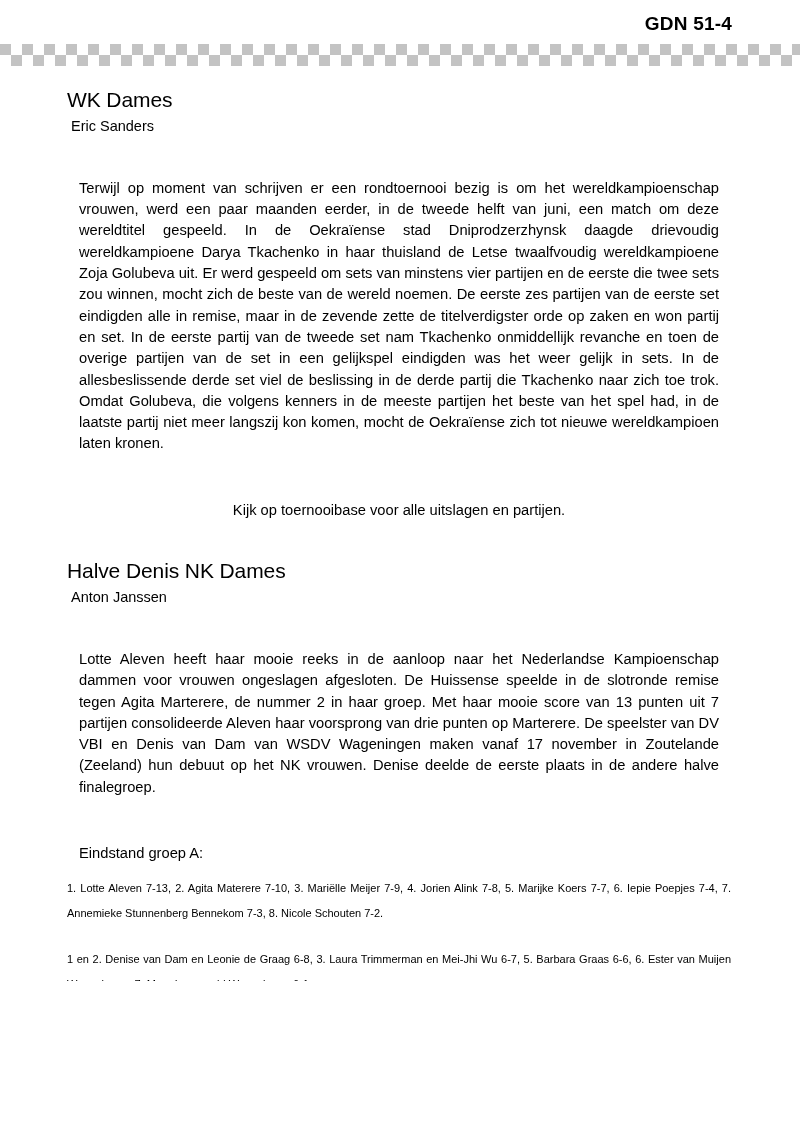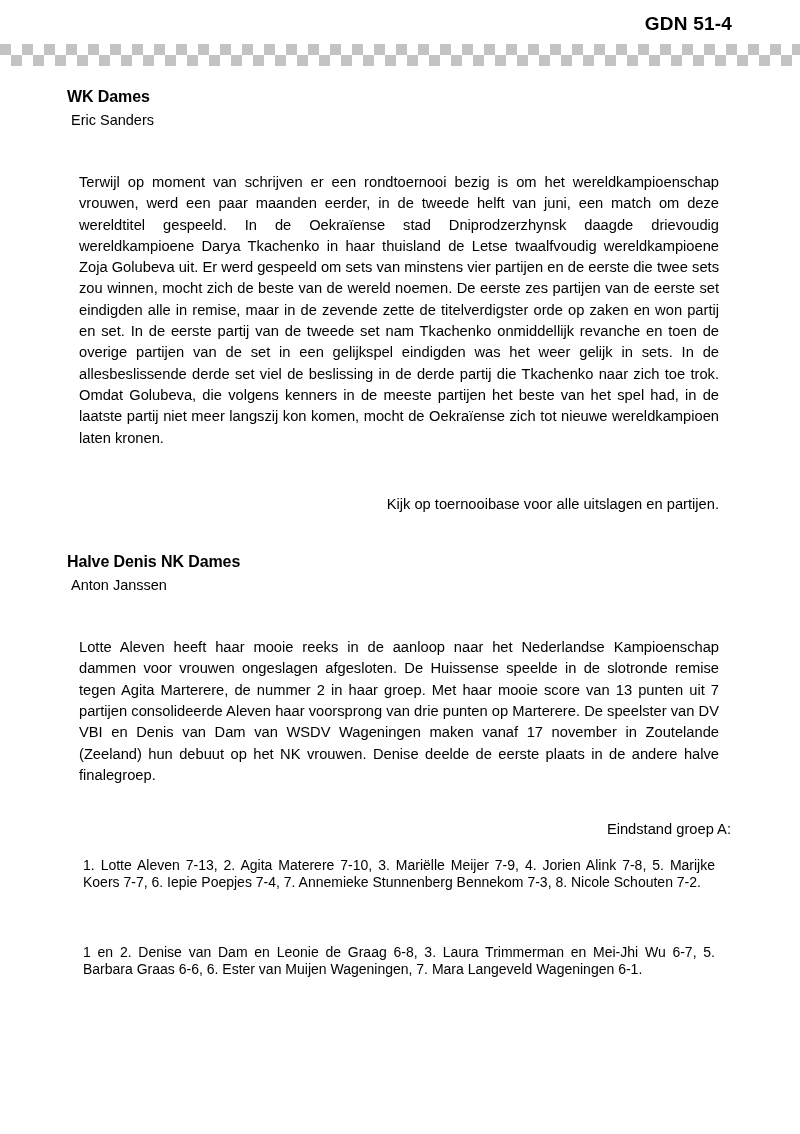--- a/index.html
+++ b/index.html
@@ -65,55 +65,55 @@
   .content {
     position: absolute;
     left: 67px;
     top: 88px;
     width: 664px;
   }
 
   .article { margin: 0 0 0 0; }
 
   h1.article-title {
-    font-size: 16px;
-    font-weight: bold;
+    font-size: 21px;
+    font-weight: normal;
     margin: 0 0 2px 0;
     line-height: 1.18;
     letter-spacing: -0.1px;
   }
   .byline {
     font-size: 14.5px;
     line-height: 1.25;
     margin: 4px;
   }
   p.body-text {
     font-size: 14.7px;
     line-height: 21.3px;
     text-align: justify;
     margin: 12px;
     hyphens: none;
   }
-  p.body-text.loose { text-align: right; }
+  p.body-text.loose { text-align: center; }
 
   .gap-after-byline { height: 27px; }
   .gap-para { height: 21px; }
   .gap-section { height: 26px; }
 
   .results-block {
-    font-size: 14px;
-    line-height: 17px;
+    font-size: 11px;
+    line-height: 25px;
     text-align: justify;
-    margin: 16px;
+    margin: 0;
   }
   .results-line-left {
     font-size: 14.7px;
     line-height: 21.3px;
-    text-align: right;
-    margin: 0;
+    text-align: left;
+    margin: 12px;
   }
 
   
   .page-number {
     position: absolute;
     left: 0;
     top: 1078px;
     width: 800px;
     text-align: center;
     font-size: 15px;

